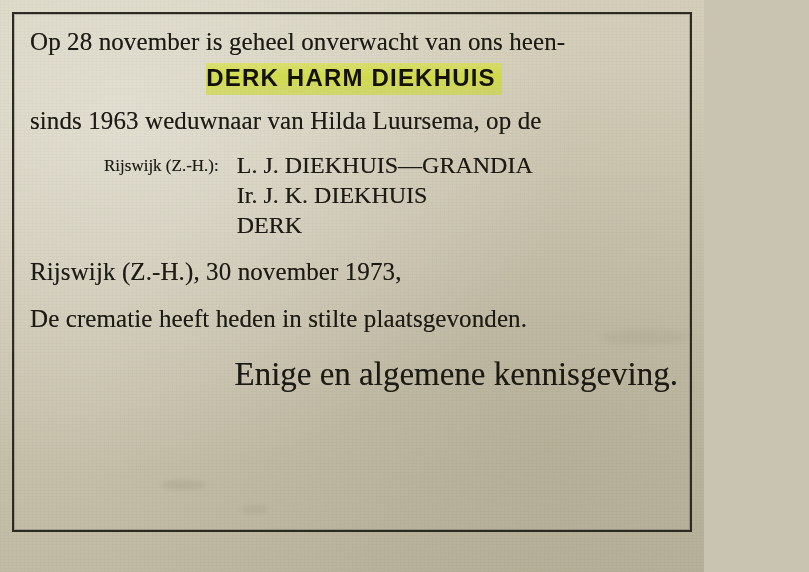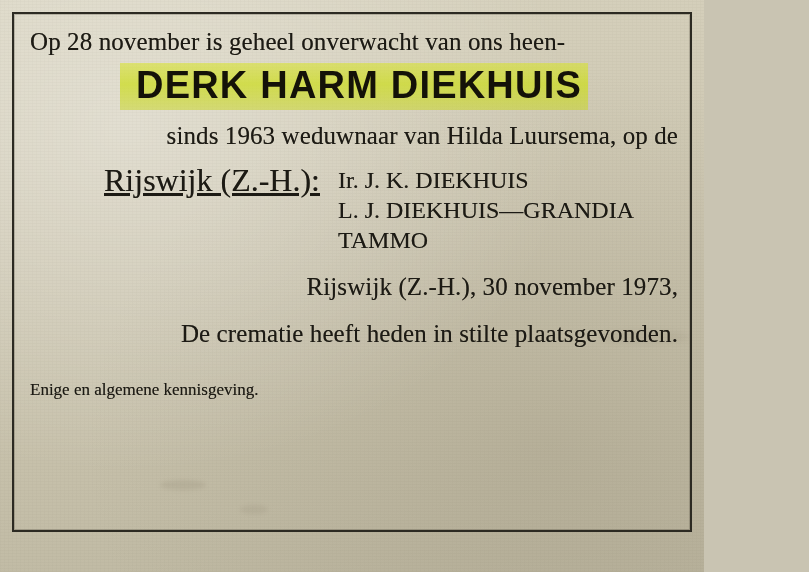--- a/index.html
+++ b/index.html
@@ -61,86 +61,84 @@
     left: 30px;
     top: 26px;
     right: 26px;
     color: #1c1a14;
   }
 
   .line {
     font-size: 25px;
     line-height: 31px;
     letter-spacing: 0.1px;
-    text-align: right;
   }
 
   #intro {
     margin: 0 0 6px 0;
     text-align: justify;
     text-align-last: left;
   }
   #intro .l1 { display: block; }
   #intro .l2 { display: block; }
 
   #name-wrap {
     text-align: center;
     margin: 6px 0 10px 0;
   }
   #deceased-name {
     display: inline-block;
     font-family: "Liberation Sans", sans-serif;
     font-weight: bold;
-    font-size: 38px;
+    font-size: 24px;
     letter-spacing: 1.2px;
     color: #141208;
     background: linear-gradient(180deg, rgba(216,228,40,0.55) 0%, rgba(205,221,35,0.75) 45%, rgba(200,215,30,0.5) 100%);
-    padding: 1px 6px 3px 16px;
+    padding: 1px 6px 3px 0;
   }
 
   #subline {
     margin: 0 0 14px 0;
   }
   #subline .l1, #subline .l2 { display: block; }
 
   
   #survivors {
     display: flex;
     margin: 0 0 16px 0;
     padding-left: 74px;
   }
   #survivors-place {
     flex: 0 0 auto;
-    font-size: 32px;
+    font-size: 17px;
     line-height: 31px;
     padding-right: 18px;
     white-space: nowrap;
-    text-decoration: underline;
   }
   #survivors-names {
     flex: 1 1 auto;
   }
   .survivor {
     font-size: 24px;
     line-height: 30px;
     white-space: nowrap;
   }
 
   #address {
     margin: 16px 0 16px 0;
   }
   #address .l1, #address .l2 { display: block; }
 
   #cremation {
     margin: 0 0 25px 0;
   }
 
   #closing {
-    text-align: left;
-    font-size: 17px;
+    text-align: right;
+    font-size: 33px;
     line-height: 31px;
     margin-top: 23px;
   }
 
   
   .ink-soft { text-shadow: 0 0 0.4px rgba(40,36,26,0.55); }
 </style>
 </head>
 <body>
 
@@ -163,23 +161,23 @@
       <span id="deceased-name">DERK HARM DIEKHUIS</span>
     </div>
 
     <div id="subline" class="line ink-soft">
       <span class="l1">sinds 1963 weduwnaar van Hilda Luursema, op de</span>
     </div>
 
     <div id="survivors">
       <div id="survivors-place" class="ink-soft">Rijswijk (Z.-H.):</div>
       <div id="survivors-names">
+        <div class="survivor ink-soft">L. J. DIEKHUIS—GRANDIA</div>
         <div class="survivor ink-soft">Ir. J. K. DIEKHUIS</div>
-        <div class="survivor ink-soft">L. J. DIEKHUIS—GRANDIA</div>
-        <div class="survivor ink-soft">TAMMO</div>
+        <div class="survivor ink-soft">DERK</div>
       </div>
     </div>
 
     <div id="address" class="line ink-soft">
       <span class="l1">Rijswijk (Z.-H.), 30 november 1973,</span>
     </div>
 
     <div id="cremation" class="line ink-soft">De crematie heeft heden in stilte plaatsgevonden.</div>
 
     <div id="closing" class="ink-soft">Enige en algemene kennisgeving.</div>

